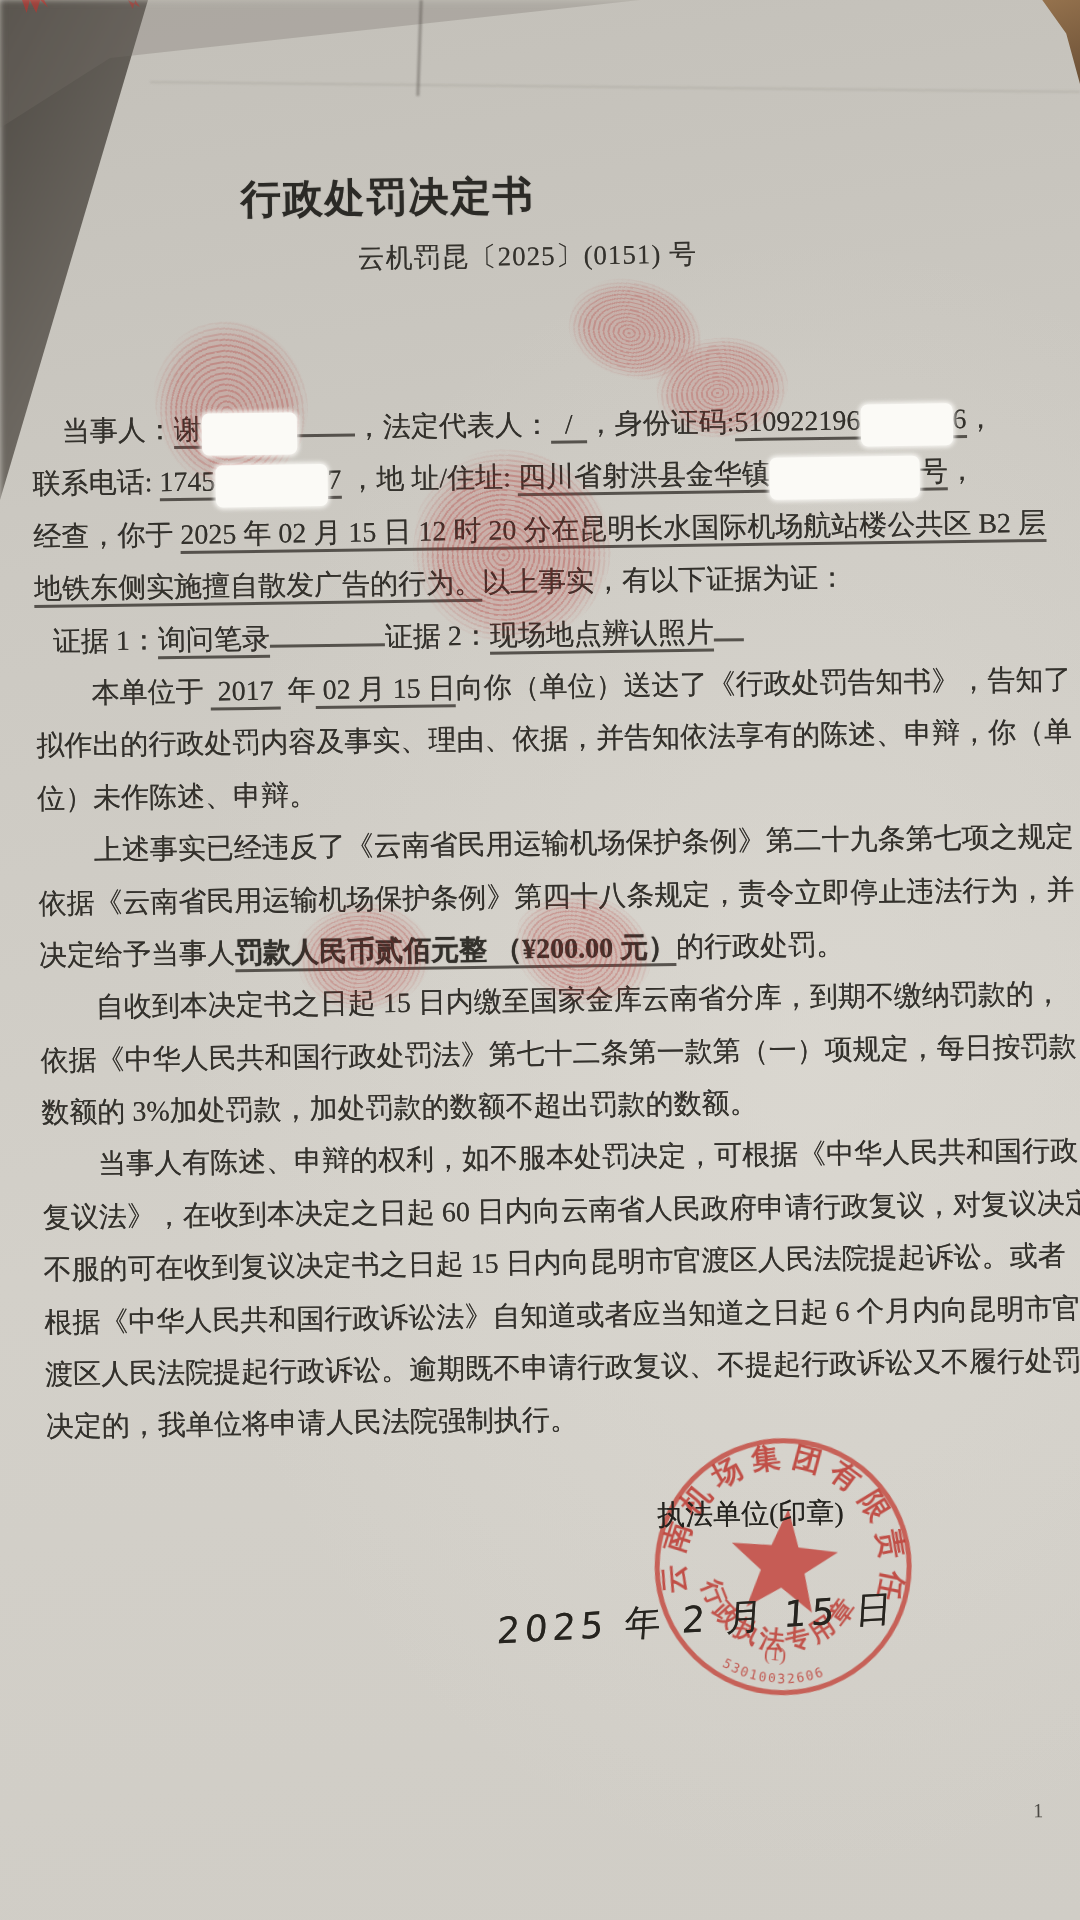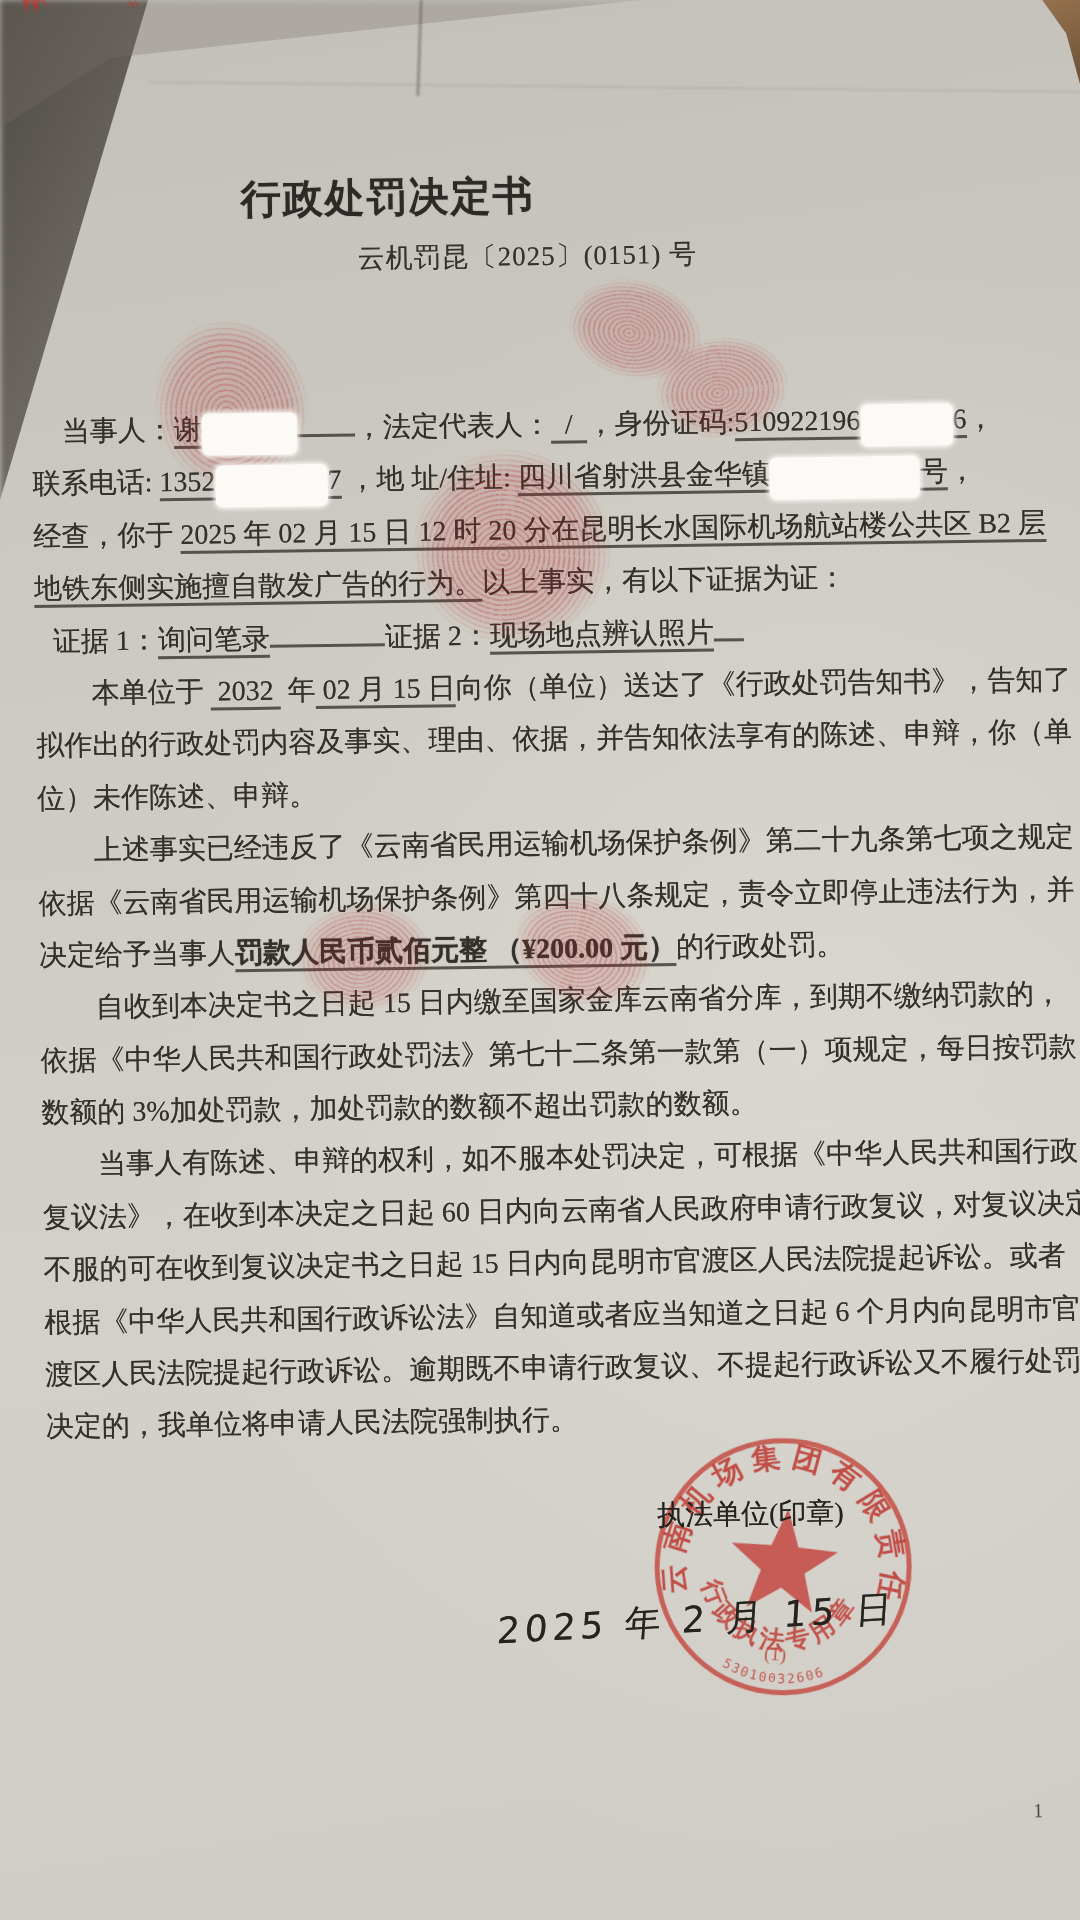--- a/index.html
+++ b/index.html
@@ -76,25 +76,25 @@
 <div class="shade" id="red-mark-a"></div>
 <div class="shade" id="red-mark-b"></div>
 
 <div id="page">
 
   <div id="doc-title">行政处罚决定书</div>
   <div id="doc-number">云机罚昆〔2025〕(0151) 号</div>
 
   <div id="doc-body">
       <div class="doc-line" style="padding-left: 30px;"><span class="sg">当事人：</span><span class="sg ul">谢</span><span class="sg rd" style="width: 95px;"></span><span class="sg ul gp" style="width: 58px;"></span><span class="sg">，法定代表人：</span><span class="sg ul">  /  </span><span class="sg">，身份证码:</span><span class="sg ul">510922196</span><span class="sg rd" style="width: 92px;"></span><span class="sg ul">6</span><span class="sg">，</span></div>
-      <div class="doc-line"><span class="sg">联系电话: </span><span class="sg ul">1352</span><span class="sg rd" style="width: 112px;"></span><span class="sg ul">7</span><span class="sg"> ，地 址/住址: </span><span class="sg ul">四川省射洪县金华镇</span><span class="sg rd" style="width: 150px;"></span><span class="sg ul">号</span><span class="sg">，</span></div>
+      <div class="doc-line"><span class="sg">联系电话: </span><span class="sg ul">1745</span><span class="sg rd" style="width: 112px;"></span><span class="sg ul">7</span><span class="sg"> ，地 址/住址: </span><span class="sg ul">四川省射洪县金华镇</span><span class="sg rd" style="width: 150px;"></span><span class="sg ul">号</span><span class="sg">，</span></div>
       <div class="doc-line"><span class="sg">经查，你于 </span><span class="sg ul">2025 年 02 月 15 日 12 时 20 分在昆明长水国际机场航站楼公共区 B2 层</span></div>
       <div class="doc-line"><span class="sg ul">地铁东侧实施擅自散发广告的行为。</span><span class="sg">以上事实，有以下证据为证：</span></div>
       <div class="doc-line" style="padding-left: 18px;"><span class="sg">证据 1：</span><span class="sg ul">询问笔录</span><span class="sg ul gp" style="width: 115px;"></span><span class="sg">证据 2：</span><span class="sg ul">现场地点辨认照片</span><span class="sg ul gp" style="width: 30px;"></span></div>
-      <div class="doc-line" style="padding-left: 56px;"><span class="sg">本单位于 </span><span class="sg ul"> 2032 </span><span class="sg"> 年</span><span class="sg ul"> 02 月 15 日</span><span class="sg">向你（单位）送达了《行政处罚告知书》，告知了</span></div>
+      <div class="doc-line" style="padding-left: 56px;"><span class="sg">本单位于 </span><span class="sg ul"> 2017 </span><span class="sg"> 年</span><span class="sg ul"> 02 月 15 日</span><span class="sg">向你（单位）送达了《行政处罚告知书》，告知了</span></div>
       <div class="doc-line"><span class="sg">拟作出的行政处罚内容及事实、理由、依据，并告知依法享有的陈述、申辩，你（单</span></div>
       <div class="doc-line"><span class="sg">位）未作陈述、申辩。</span></div>
       <div class="doc-line" style="padding-left: 56px;"><span class="sg">上述事实已经违反了《云南省民用运输机场保护条例》第二十九条第七项之规定，</span></div>
       <div class="doc-line"><span class="sg">依据《云南省民用运输机场保护条例》第四十八条规定，责令立即停止违法行为，并</span></div>
       <div class="doc-line"><span class="sg">决定给予当事人</span><span class="sg ul bd">罚款人民币贰佰元整 （¥200.00 元）</span><span class="sg">的行政处罚。</span></div>
       <div class="doc-line" style="padding-left: 56px;"><span class="sg">自收到本决定书之日起 15 日内缴至国家金库云南省分库，到期不缴纳罚款的，</span></div>
       <div class="doc-line"><span class="sg">依据《中华人民共和国行政处罚法》第七十二条第一款第（一）项规定，每日按罚款</span></div>
       <div class="doc-line"><span class="sg">数额的 3%加处罚款，加处罚款的数额不超出罚款的数额。</span></div>
       <div class="doc-line" style="padding-left: 56px;"><span class="sg">当事人有陈述、申辩的权利，如不服本处罚决定，可根据《中华人民共和国行政</span></div>
       <div class="doc-line"><span class="sg">复议法》，在收到本决定之日起 60 日内向云南省人民政府申请行政复议，对复议决定</span></div>

